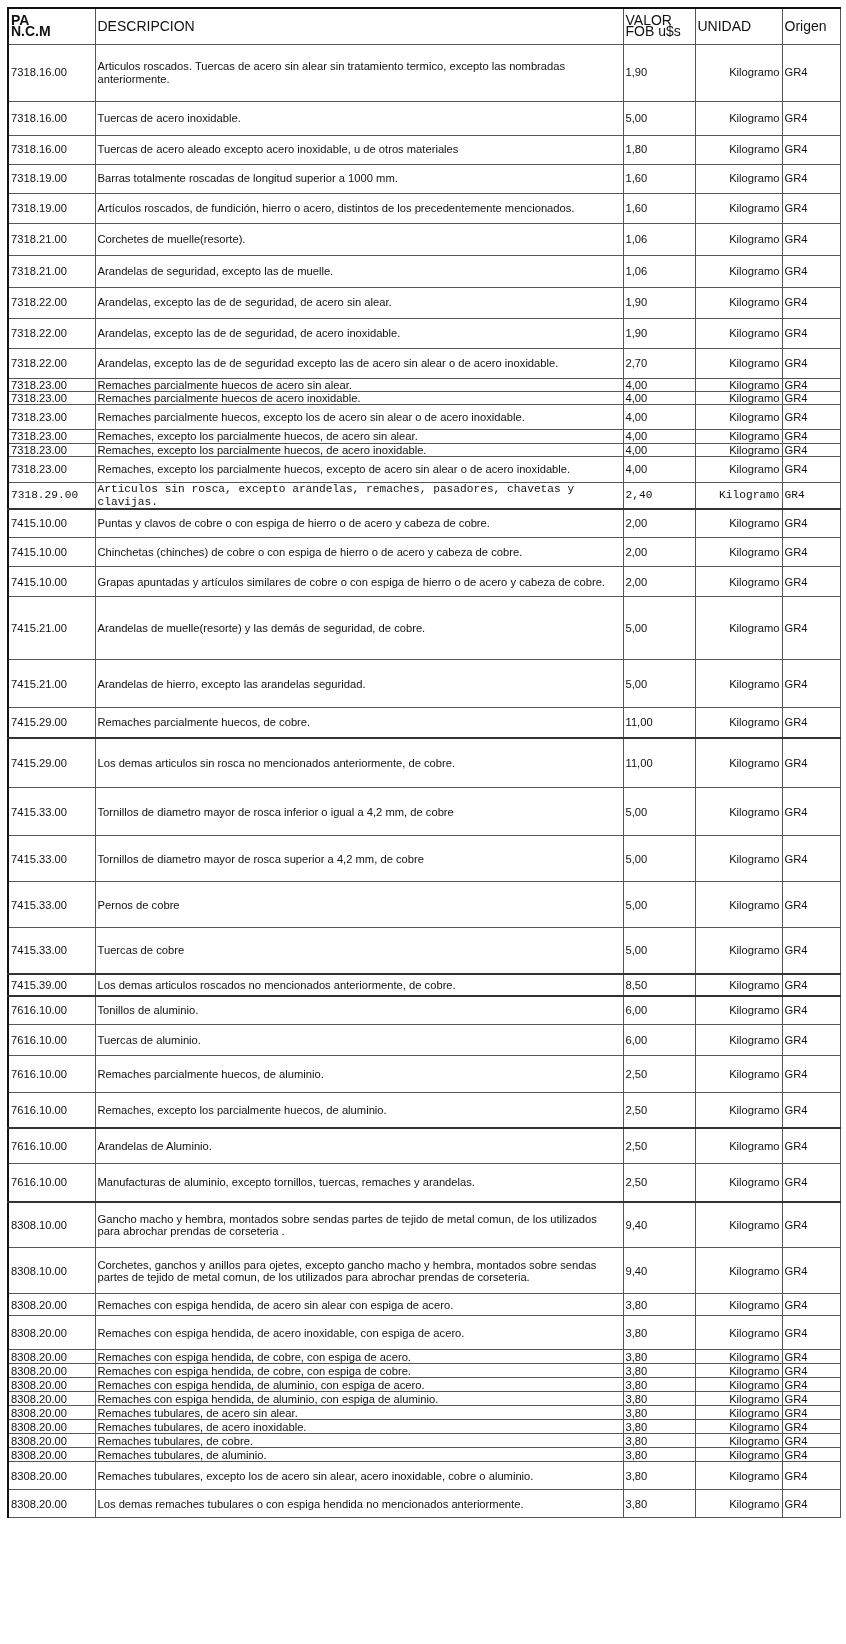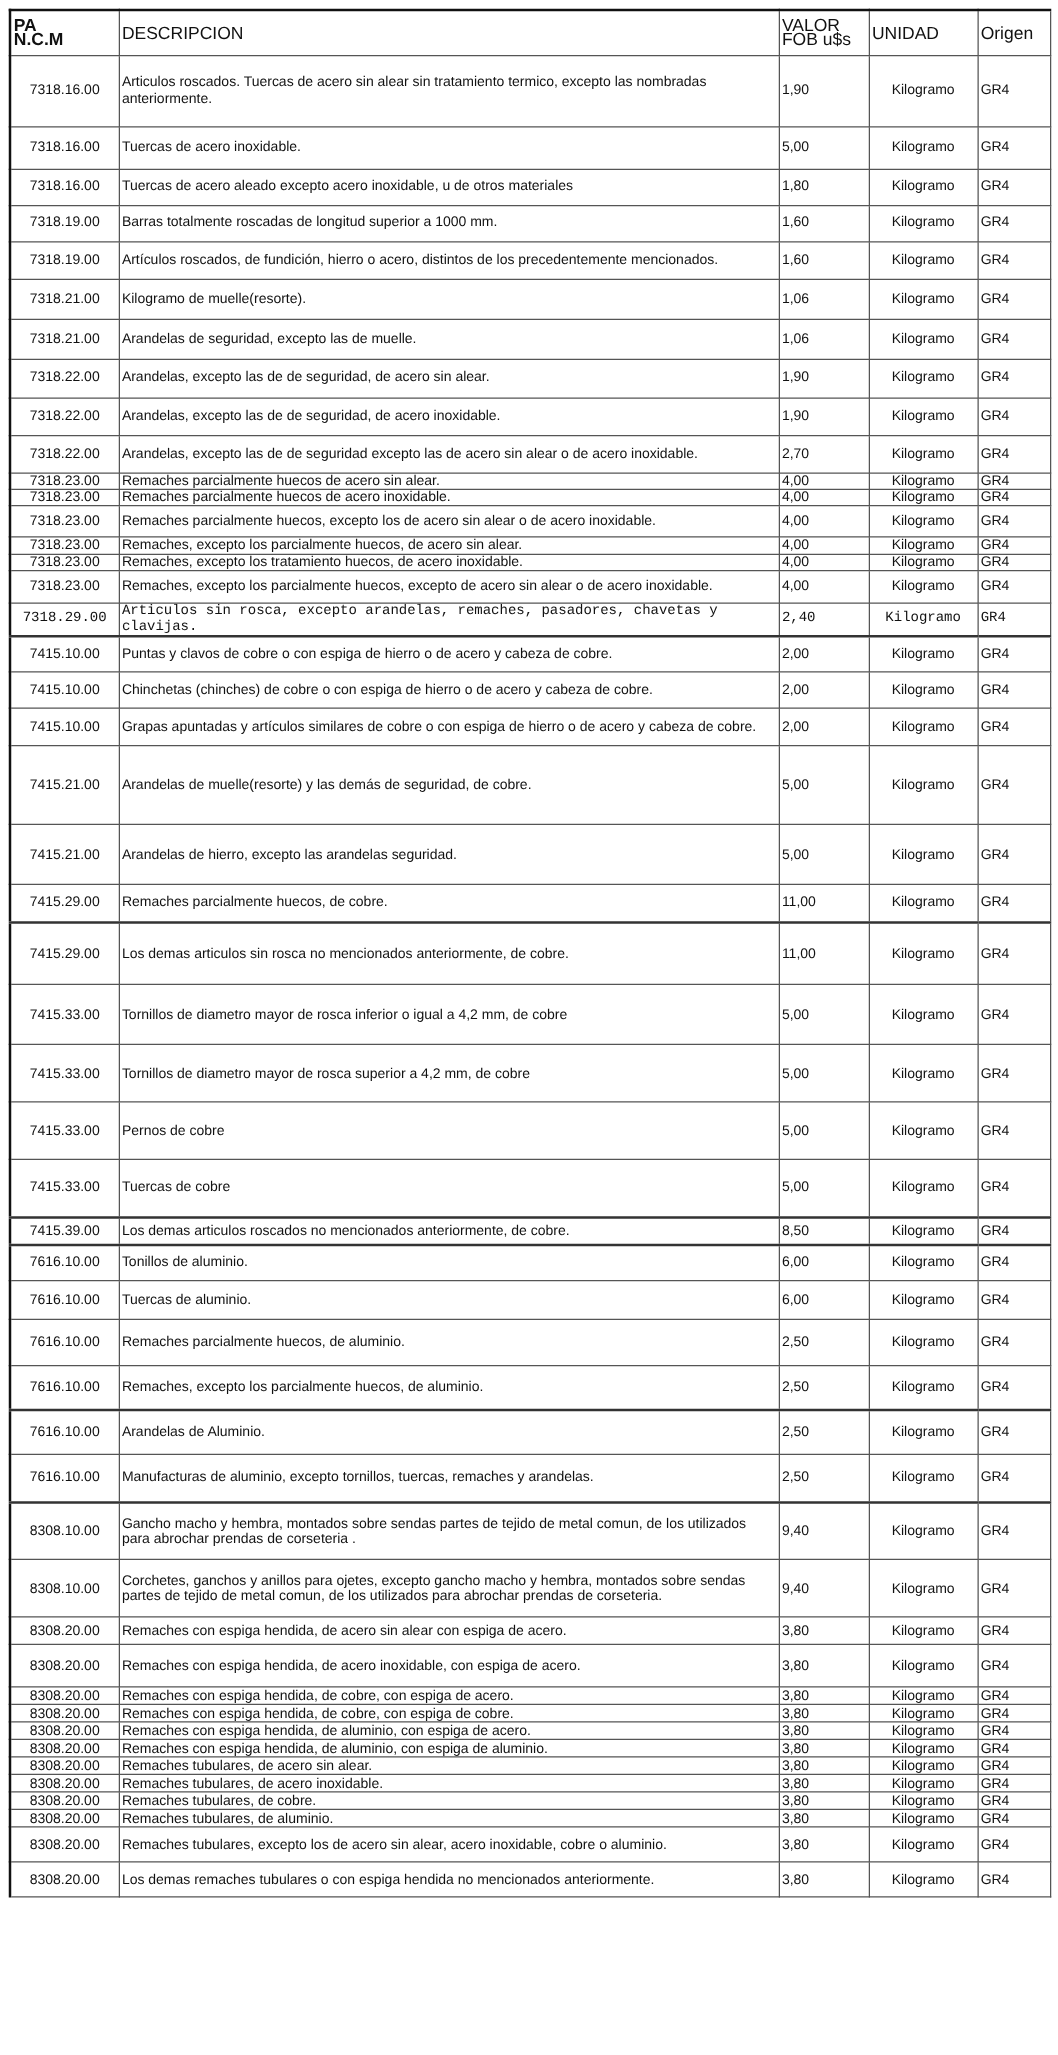--- a/index.html
+++ b/index.html
@@ -6,23 +6,23 @@
   body { width:846px; height:1644px; position:relative; overflow:hidden;
          font-family:"Liberation Sans", sans-serif; color:#111; }
   table { position:absolute; left:7px; top:7px; width:832px; border-collapse:collapse;
           table-layout:fixed; border-left:2px solid #111; border-top:2px solid #111; }
   td, th { border:1px solid #555; padding:0 2px; font-size:11.2px; line-height:12.4px;
            vertical-align:middle; overflow:hidden; font-weight:normal; }
   th { font-size:14px; line-height:11.5px; text-align:left; }
   th.b { font-weight:bold; }
   col.c1 { width:87px; } col.c2 { width:528px; } col.c3 { width:72px; }
   col.c4 { width:87px; } col.c5 { width:58px; }
-  td.code { text-align:center; padding-right:2px; }
+  td.code { text-align:left; padding-right:2px; }
   td.val { text-align:left; }
-  td.unit { text-align:center; }
+  td.unit { text-align:right; }
   td.orig { text-align:left; }
   tr.sep td { border-top:2px solid #333; }
 </style>
 </head>
 <body>
 
 <table>
   <colgroup>
       <col class="c1">
       <col class="c2">
@@ -70,21 +70,21 @@
       </tr>
       <tr style="height: 30px;">
         <td class="code">7318.19.00</td>
         <td class="desc">Artículos roscados, de fundición, hierro o acero, distintos de los precedentemente mencionados.</td>
         <td class="val">1,60</td>
         <td class="unit">Kilogramo</td>
         <td class="orig">GR4</td>
       </tr>
       <tr style="height: 32px;">
         <td class="code">7318.21.00</td>
-        <td class="desc">Kilogramo de muelle(resorte).</td>
+        <td class="desc">Corchetes de muelle(resorte).</td>
         <td class="val">1,06</td>
         <td class="unit">Kilogramo</td>
         <td class="orig">GR4</td>
       </tr>
       <tr style="height: 32px;">
         <td class="code">7318.21.00</td>
         <td class="desc">Arandelas de seguridad, excepto las de muelle.</td>
         <td class="val">1,06</td>
         <td class="unit">Kilogramo</td>
         <td class="orig">GR4</td>
@@ -133,21 +133,21 @@
       </tr>
       <tr style="height: 13px;">
         <td class="code">7318.23.00</td>
         <td class="desc">Remaches,  excepto los parcialmente huecos, de acero sin alear.</td>
         <td class="val">4,00</td>
         <td class="unit">Kilogramo</td>
         <td class="orig">GR4</td>
       </tr>
       <tr style="height: 12px;">
         <td class="code">7318.23.00</td>
-        <td class="desc">Remaches,  excepto los tratamiento huecos, de acero inoxidable.</td>
+        <td class="desc">Remaches,  excepto los parcialmente huecos, de acero inoxidable.</td>
         <td class="val">4,00</td>
         <td class="unit">Kilogramo</td>
         <td class="orig">GR4</td>
       </tr>
       <tr style="height: 26px;">
         <td class="code">7318.23.00</td>
         <td class="desc">Remaches,  excepto los parcialmente huecos, excepto de acero sin alear o de acero inoxidable.</td>
         <td class="val">4,00</td>
         <td class="unit">Kilogramo</td>
         <td class="orig">GR4</td>

